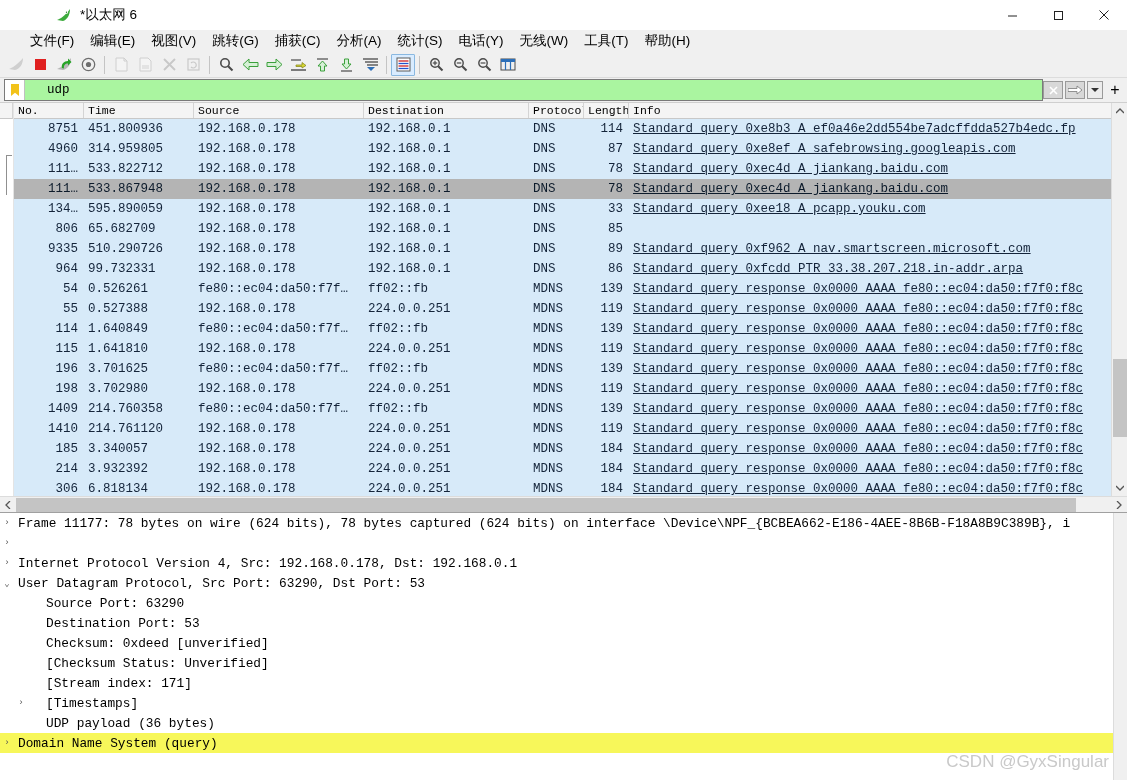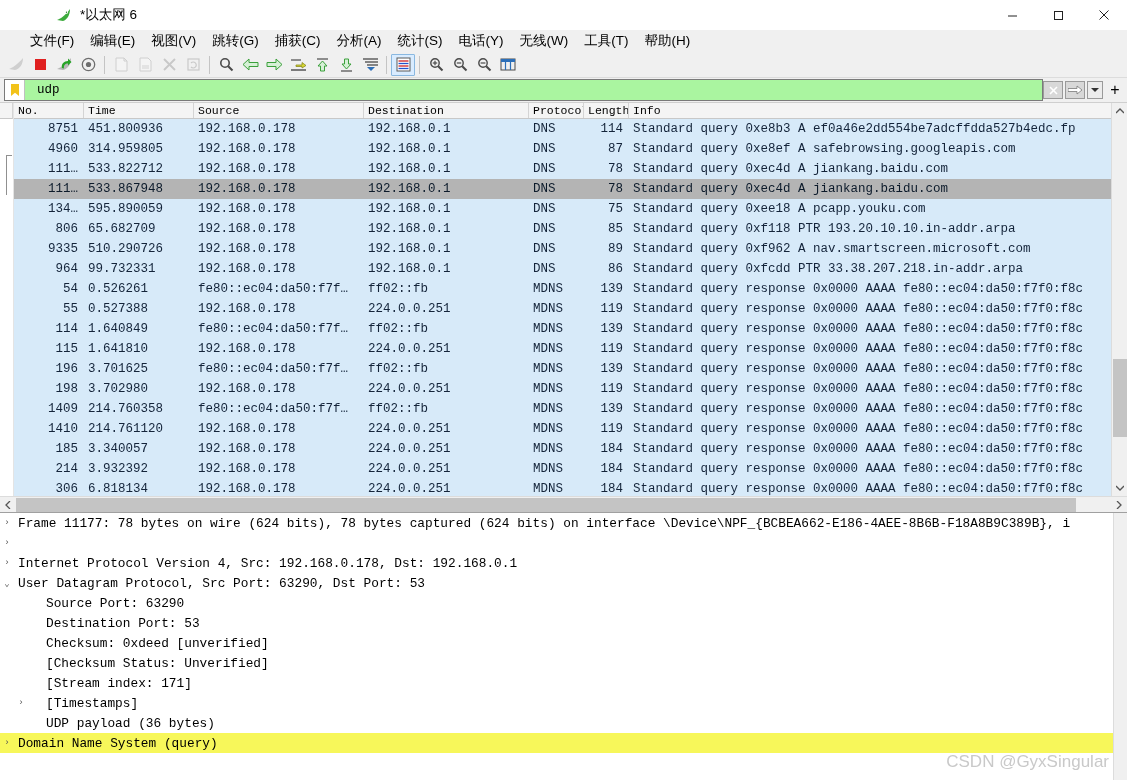--- a/index.html
+++ b/index.html
@@ -125,21 +125,21 @@
     flex: 0 0 20px;
   }
   .filter-input {
     flex: 1 1 auto;
     border: none;
     outline: none;
     background: transparent;
     font-family: "Liberation Mono", monospace;
     font-size: 12.5px;
     color: #000;
-    padding-left: 12px;
+    padding-left: 22px;
     min-width: 0;
   }
   .filter-clear, .filter-apply {
     width: 20px; height: 18px;
     display: flex; align-items: center; justify-content: center;
     flex: 0 0 auto;
     background: #d8d8d8;
     border: 1px solid #9a9a9a;
     margin-right: 2px;
   }
@@ -218,21 +218,21 @@
     overflow: hidden;
     white-space: nowrap;
     padding-left: 4px;
   }
   .col-no      { width: 70px;  text-align: right; padding-right: 6px; padding-left:0; }
   .col-time    { width: 110px; text-align: left; }
   .col-src     { width: 170px; }
   .col-dst     { width: 165px; }
   .col-proto   { width: 55px;  }
   .col-len     { width: 45px;  text-align: right; padding-right: 6px; padding-left:0;}
-  .col-info    { flex: 1 1 auto; padding-left: 8px; }
+  .col-info    { flex: 1 1 auto; padding-left: 8px; text-decoration: underline; }
 
   
   .h-no    { width: 70px; }
   .h-time  { width: 110px; }
   .h-src   { width: 170px; }
   .h-dst   { width: 165px; }
   .h-proto { width: 55px; }
   .h-len   { width: 45px; }
   .h-info  { flex: 1 1 auto; border-right: none !important; }
 
@@ -624,31 +624,30 @@
               <div class="col col-proto">DNS</div>
               <div class="col col-len">78</div>
               <div class="col col-info">Standard query 0xec4d A jiankang.baidu.com</div>
             </div>
             <div class="prow">
               <div class="col col-no">134…</div>
               <div class="col col-time">595.890059</div>
               <div class="col col-src">192.168.0.178</div>
               <div class="col col-dst">192.168.0.1</div>
               <div class="col col-proto">DNS</div>
-              <div class="col col-len">75</div>
+              <div class="col col-len">33</div>
               <div class="col col-info">Standard query 0xee18 A pcapp.youku.com</div>
             </div>
             <div class="prow">
               <div class="col col-no">806</div>
               <div class="col col-time">65.682709</div>
               <div class="col col-src">192.168.0.178</div>
               <div class="col col-dst">192.168.0.1</div>
               <div class="col col-proto">DNS</div>
               <div class="col col-len">85</div>
-              <div class="col col-info">Standard query 0xf118 PTR 193.20.10.10.in-addr.arpa</div>
             </div>
             <div class="prow">
               <div class="col col-no">9335</div>
               <div class="col col-time">510.290726</div>
               <div class="col col-src">192.168.0.178</div>
               <div class="col col-dst">192.168.0.1</div>
               <div class="col col-proto">DNS</div>
               <div class="col col-len">89</div>
               <div class="col col-info">Standard query 0xf962 A nav.smartscreen.microsoft.com</div>
             </div>

